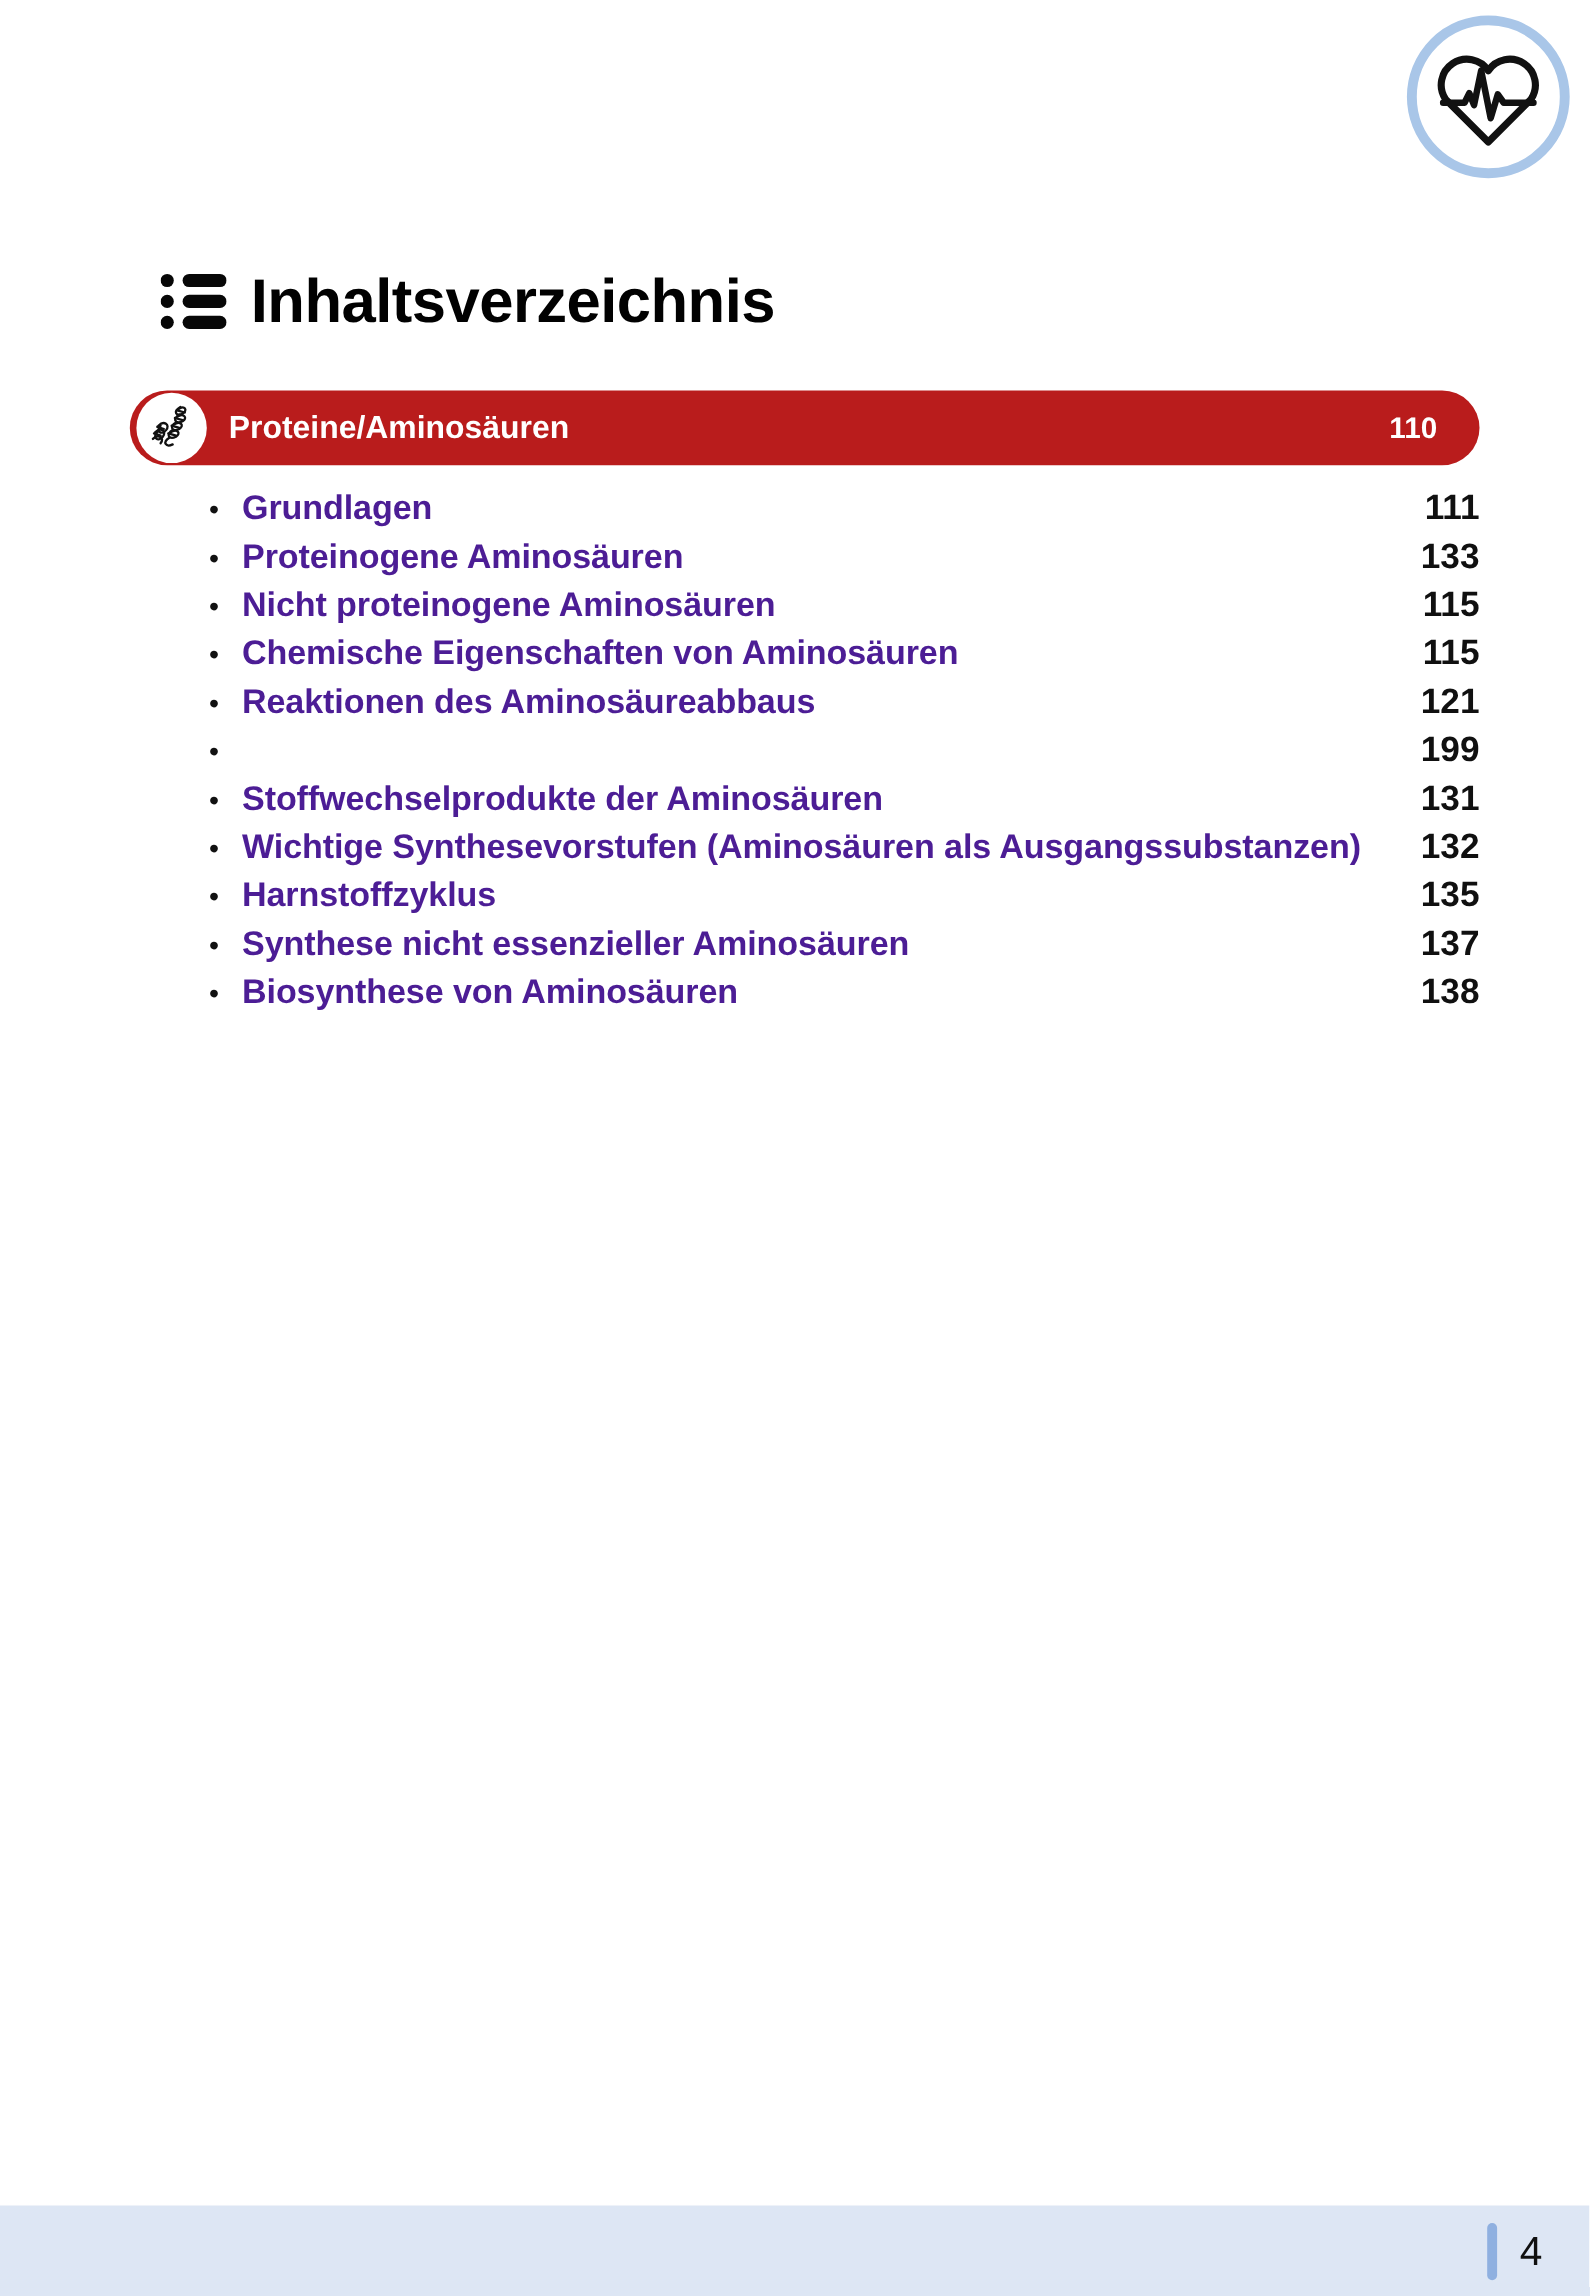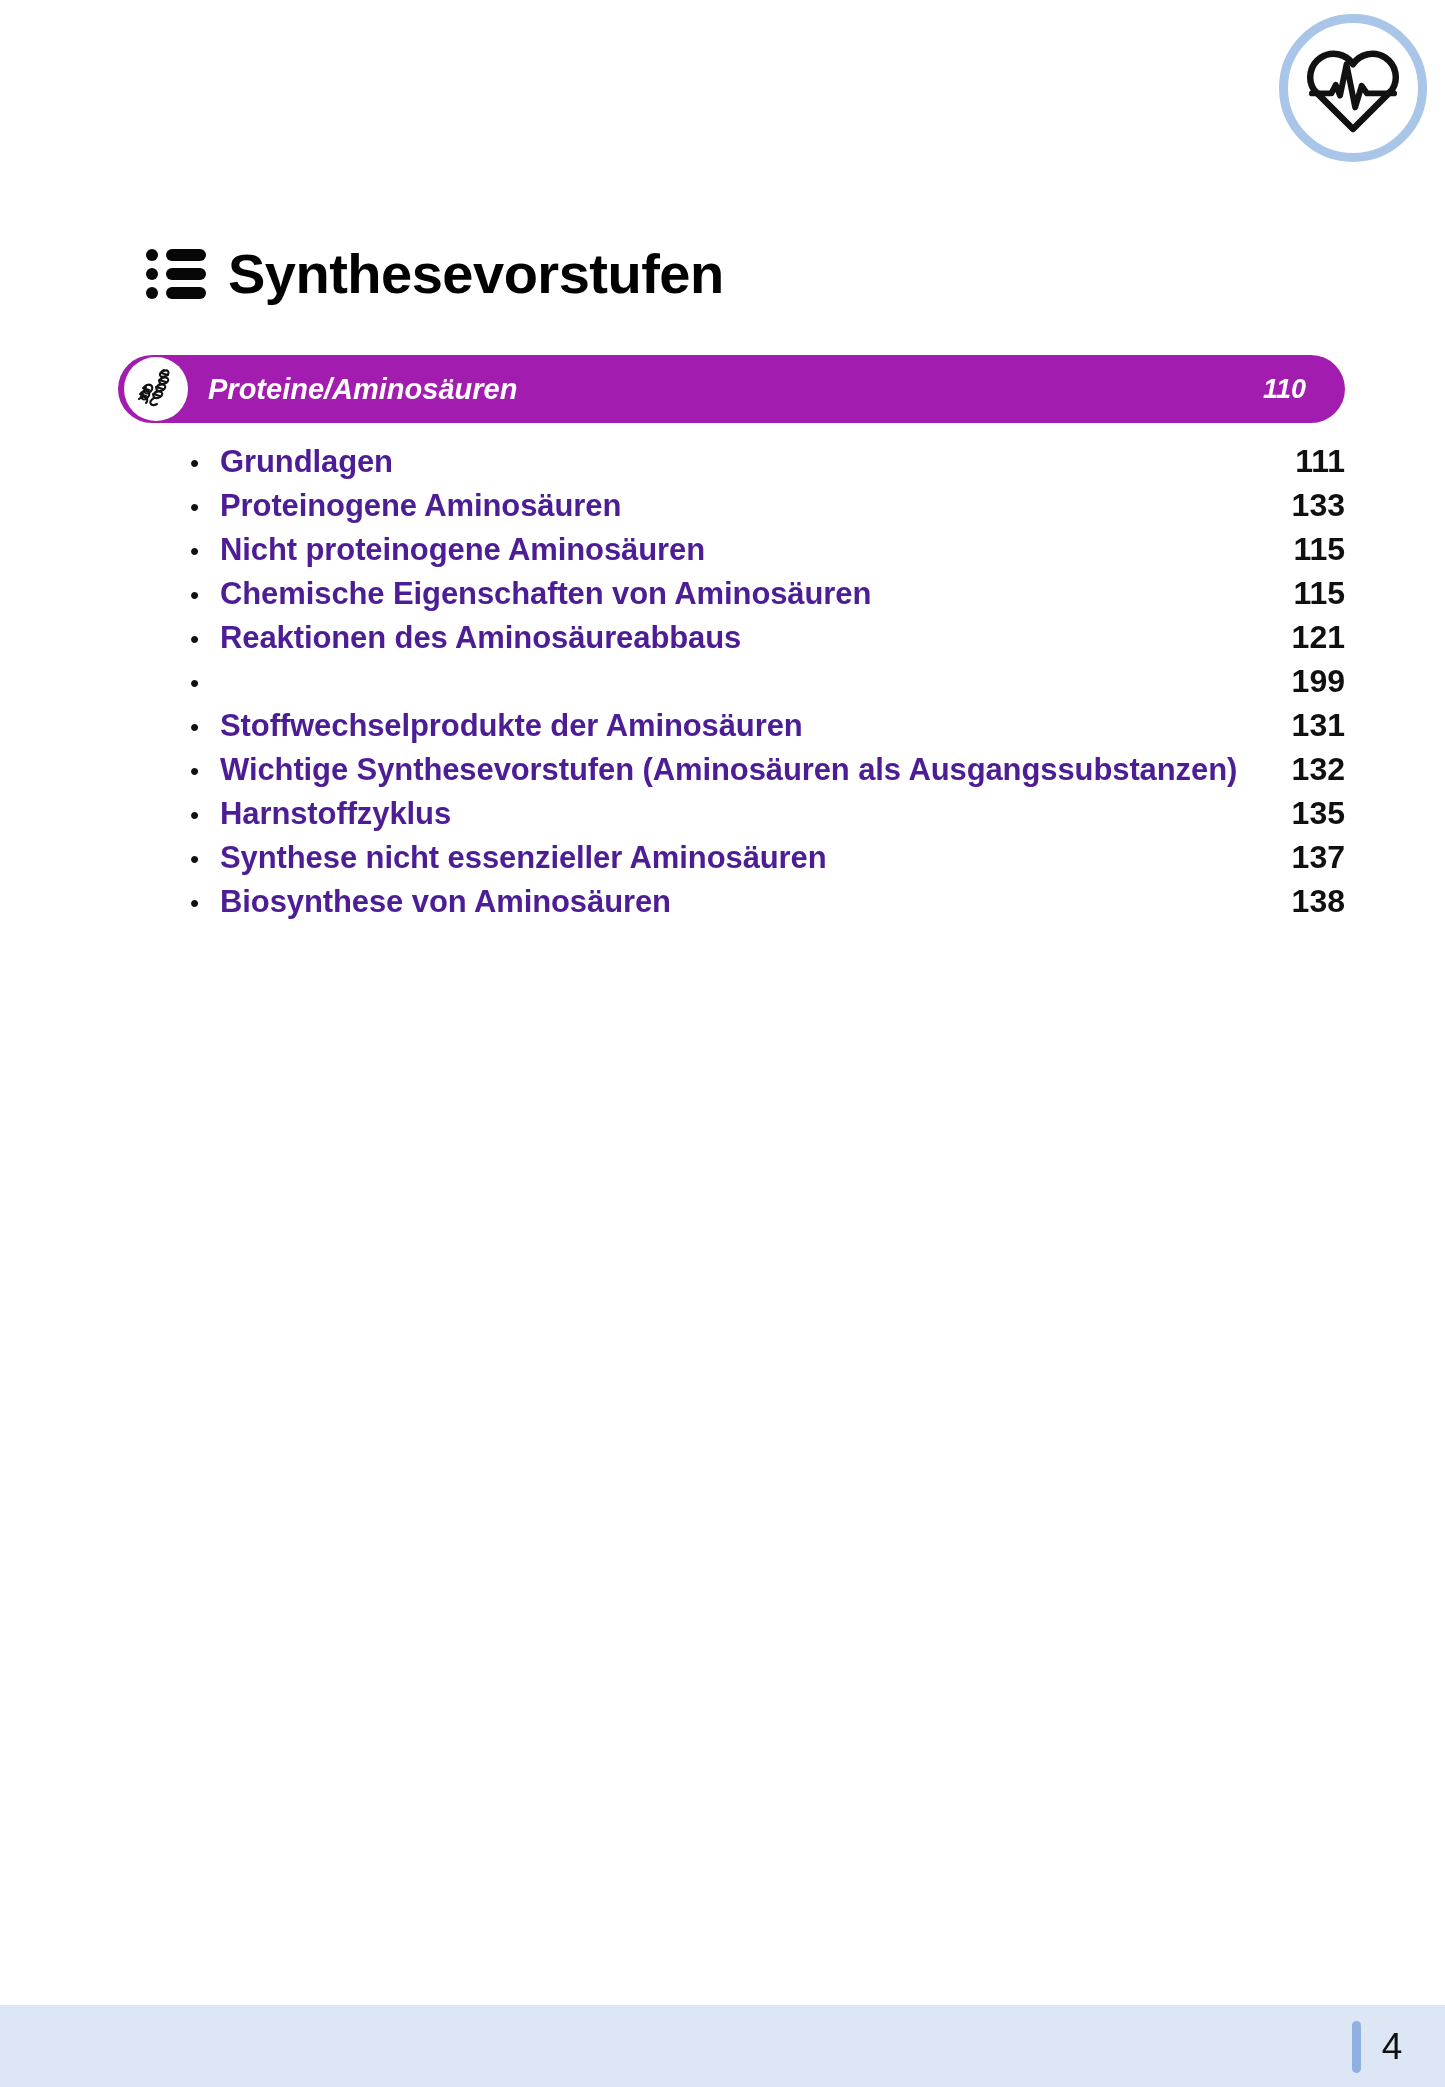--- a/index.html
+++ b/index.html
@@ -64,26 +64,25 @@
     white-space: nowrap;
   }
 
   
   .chapter-bar {
     position: absolute;
     left: 118px;
     top: 355px;
     width: 1227px;
     height: 68px;
-    background: #a21caf;
+    background: #b91c1c;
     border-radius: 34px;
     display: flex;
     align-items: center;
     box-sizing: border-box;
-    font-style: italic;
   }
   .chapter-icon-circle {
     position: absolute;
     left: 6px;
     top: 50%;
     transform: translateY(-50%);
     width: 64px;
     height: 64px;
     border-radius: 50%;
     background: #ffffff;
@@ -192,21 +191,21 @@
 
 <div class="title-row">
   <svg class="list-icon" viewBox="0 0 60 52">
     <circle cx="6" cy="7" r="6" fill="#070707"></circle>
     <circle cx="6" cy="26" r="6" fill="#070707"></circle>
     <circle cx="6" cy="45" r="6" fill="#070707"></circle>
     <rect x="20" y="1" width="40" height="12" rx="6" fill="#070707"></rect>
     <rect x="20" y="20" width="40" height="12" rx="6" fill="#070707"></rect>
     <rect x="20" y="39" width="40" height="12" rx="6" fill="#070707"></rect>
   </svg>
-  <div class="page-title">Synthesevorstufen</div>
+  <div class="page-title">Inhaltsverzeichnis</div>
 </div>
 
 <div class="chapter-bar">
   <div class="chapter-icon-circle">
     <svg width="52" height="52" viewBox="0 0 52 52">
       <g fill="none" stroke="#111111" stroke-width="2.1" stroke-linecap="round">
         <path d="M34 7 C27 11 30 16 36 13 C41 10 38 5 32 9"></path>
         <path d="M33 14 C26 18 30 23 36 20 C41 17 37 12 31 16"></path>
         <path d="M30 21 C23 25 27 30 33 27 C38 24 34 19 28 23"></path>
         <path d="M27 28 C20 32 24 37 30 34 C35 31 31 26 25 30"></path>

